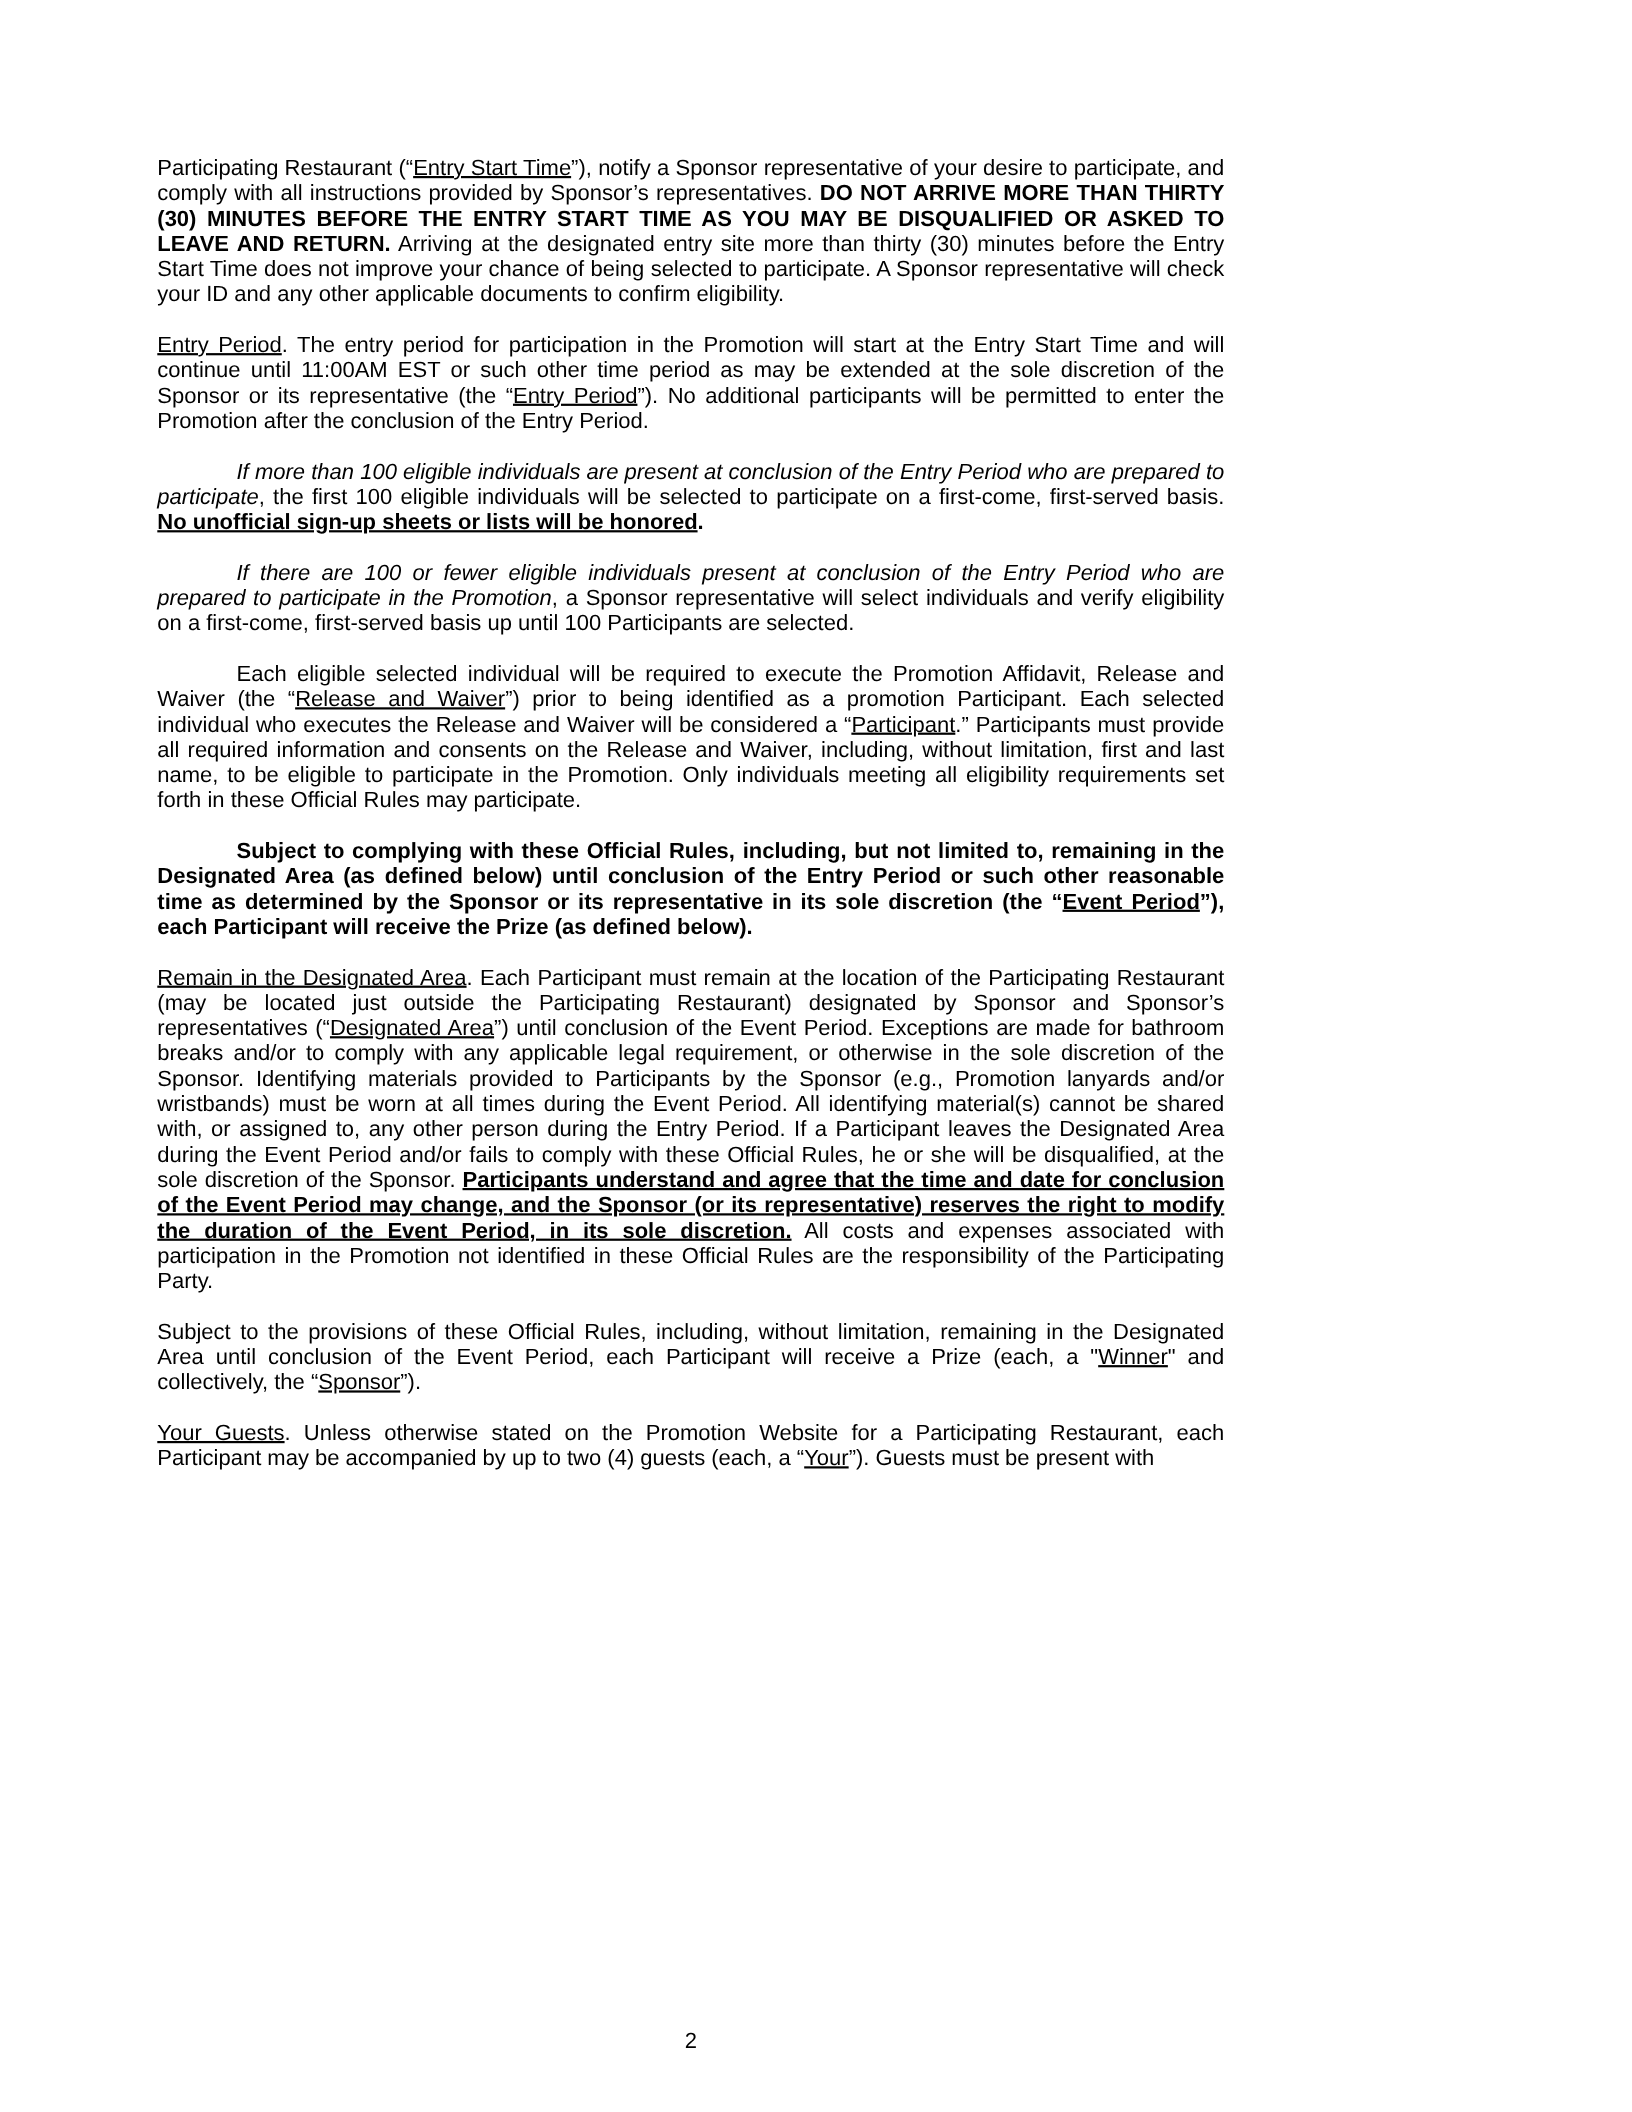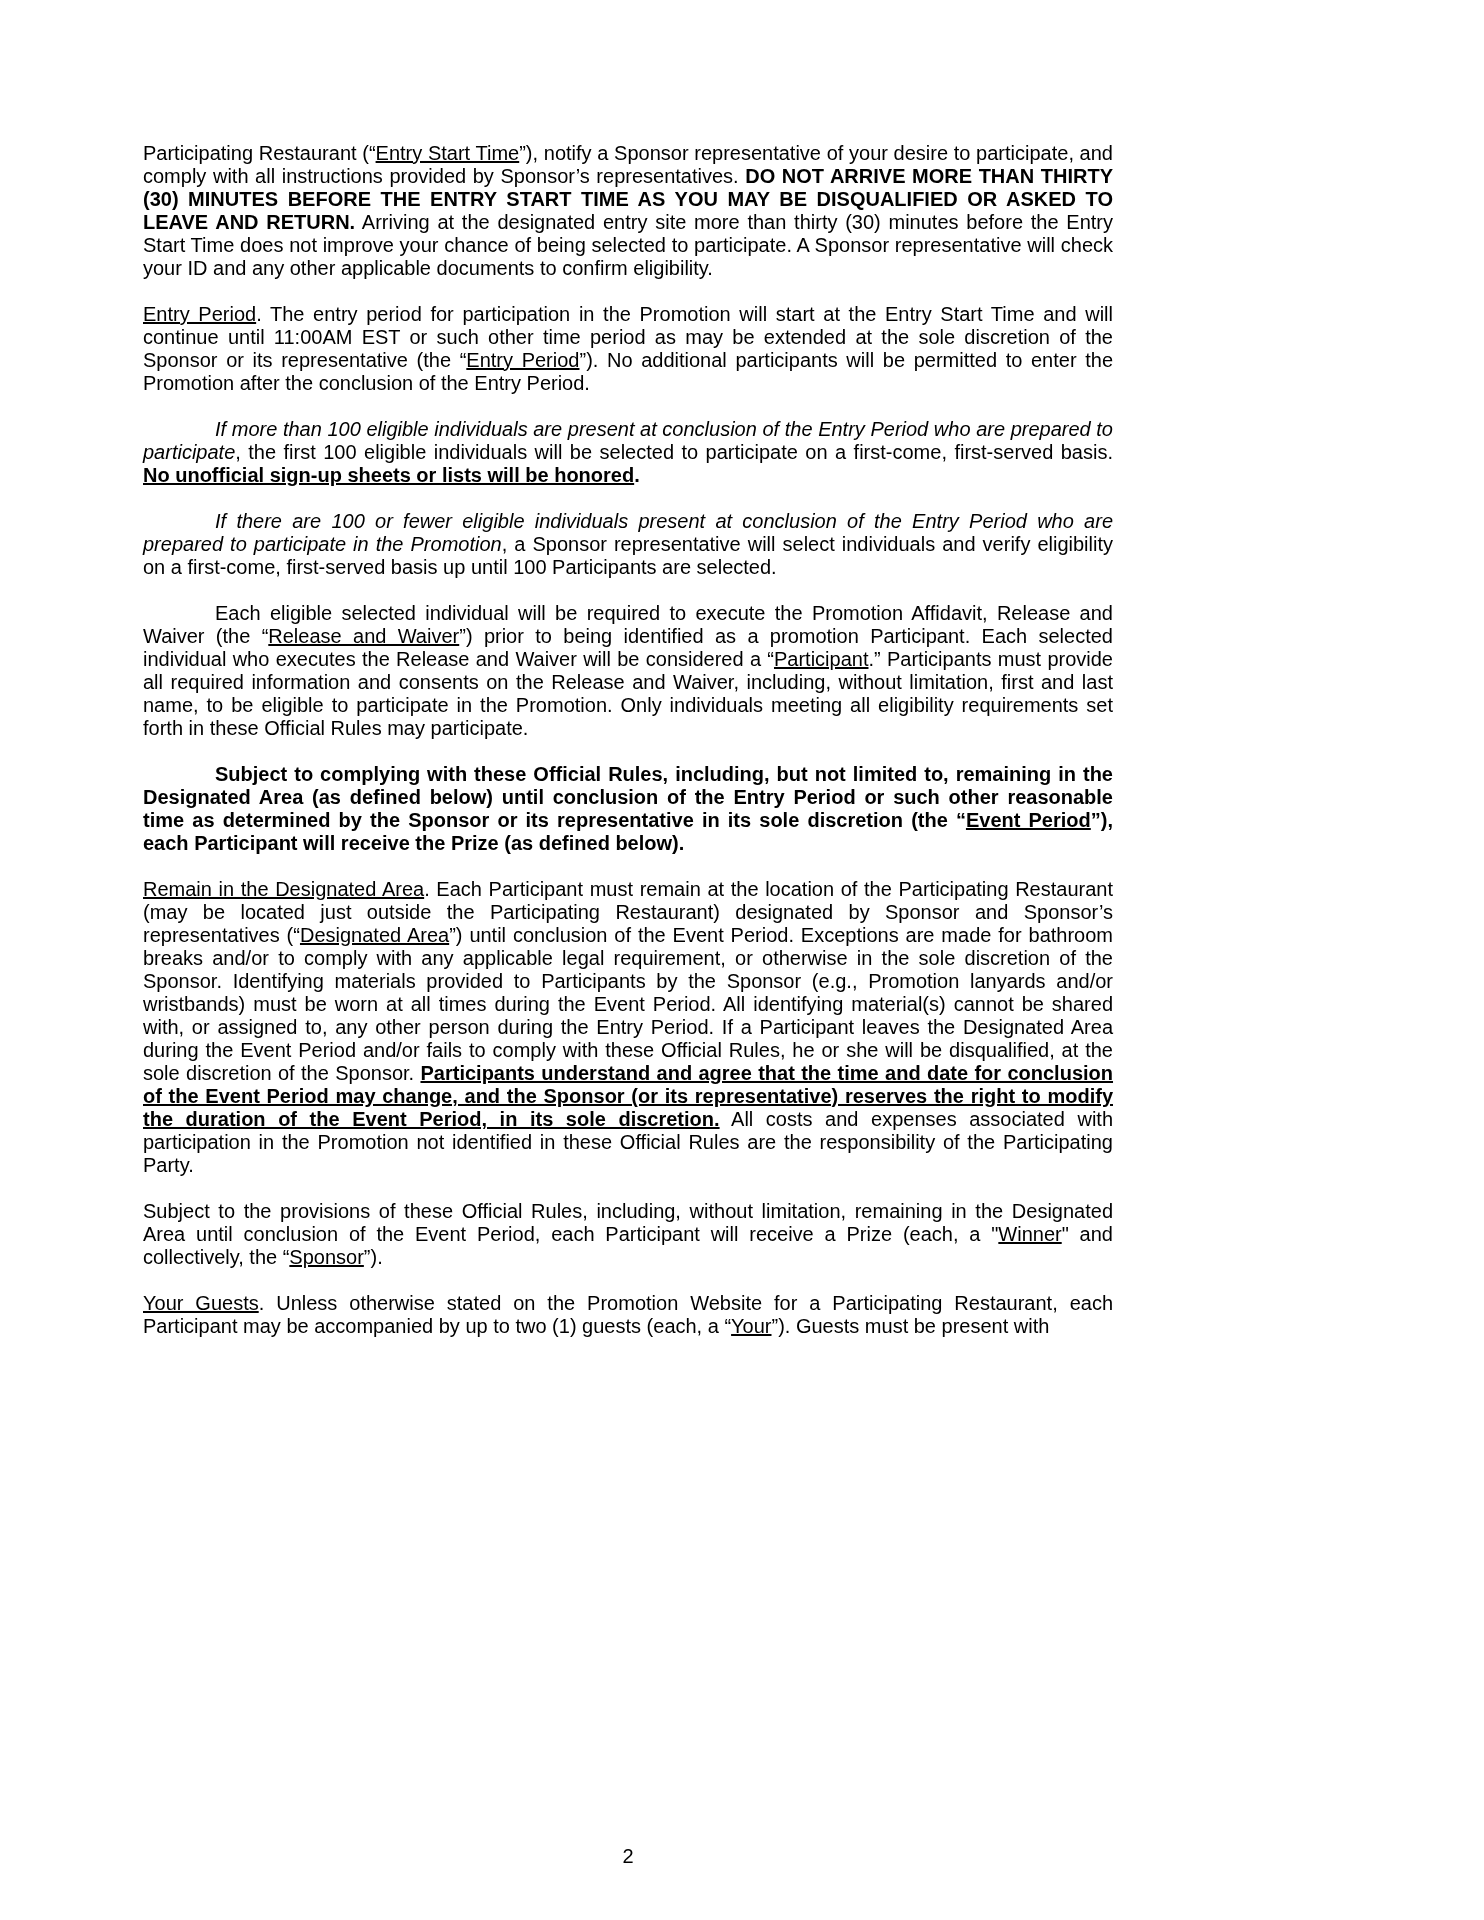--- a/index.html
+++ b/index.html
@@ -51,16 +51,16 @@
 <div class="page">
   <div class="content">
       <p class="para"><span>Participating Restaurant (“</span><span class="u">Entry Start Time</span><span>”), notify a Sponsor representative of your desire to participate, and comply with all instructions provided by Sponsor’s representatives. </span><span class="b">DO NOT ARRIVE MORE THAN THIRTY (30) MINUTES BEFORE THE ENTRY START TIME AS YOU MAY BE DISQUALIFIED OR ASKED TO LEAVE AND RETURN.</span><span> Arriving at the designated entry site more than thirty (30) minutes before the Entry Start Time does not improve your chance of being selected to participate. A Sponsor representative will check your ID and any other applicable documents to confirm eligibility.</span></p>
       <p class="para"><span class="u">Entry Period</span><span>. The entry period for participation in the Promotion will start at the Entry Start Time and will continue until 11:00AM EST or such other time period as may be extended at the sole discretion of the Sponsor or its representative (the “</span><span class="u">Entry Period</span><span>”). No additional participants will be permitted to enter the Promotion after the conclusion of the Entry Period.</span></p>
       <p class="para indent"><span class="i">If more than 100 eligible individuals are present at conclusion of the Entry Period who are prepared to participate</span><span>, the first 100 eligible individuals will be selected to participate on a first-come, first-served basis. </span><span class="b u">No unofficial sign-up sheets or lists will be honored</span><span class="b">.</span></p>
       <p class="para indent"><span class="i">If there are 100 or fewer eligible individuals present at conclusion of the Entry Period who are prepared to participate in the Promotion</span><span>, a Sponsor representative will select individuals and verify eligibility on a first-come, first-served basis up until 100 Participants are selected.</span></p>
       <p class="para indent"><span>Each eligible selected individual will be required to execute the Promotion Affidavit, Release and Waiver (the “</span><span class="u">Release and Waiver</span><span>”) prior to being identified as a promotion Participant. Each selected individual who executes the Release and Waiver will be considered a “</span><span class="u">Participant</span><span>.” Participants must provide all required information and consents on the Release and Waiver, including, without limitation, first and last name, to be eligible to participate in the Promotion. Only individuals meeting all eligibility requirements set forth in these Official Rules may participate.</span></p>
       <p class="para indent"><span class="b">Subject to complying with these Official Rules, including, but not limited to, remaining in the Designated Area (as defined below) until conclusion of the Entry Period or such other reasonable time as determined by the Sponsor or its representative in its sole discretion (the “</span><span class="b u">Event Period</span><span class="b">”), each Participant will receive the Prize (as defined below).</span></p>
       <p class="para"><span class="u">Remain in the Designated Area</span><span>. Each Participant must remain at the location of the Participating Restaurant (may be located just outside the Participating Restaurant) designated by Sponsor and Sponsor’s representatives (“</span><span class="u">Designated Area</span><span>”) until conclusion of the Event Period. Exceptions are made for bathroom breaks and/or to comply with any applicable legal requirement, or otherwise in the sole discretion of the Sponsor. Identifying materials provided to Participants by the Sponsor (e.g., Promotion lanyards and/or wristbands) must be worn at all times during the Event Period. All identifying material(s) cannot be shared with, or assigned to, any other person during the Entry Period. If a Participant leaves the Designated Area during the Event Period and/or fails to comply with these Official Rules, he or she will be disqualified, at the sole discretion of the Sponsor. </span><span class="b u">Participants understand and agree that the time and date for conclusion of the Event Period may change, and the Sponsor (or its representative) reserves the right to modify the duration of the Event Period, in its sole discretion.</span><span> All costs and expenses associated with participation in the Promotion not identified in these Official Rules are the responsibility of the Participating Party.</span></p>
       <p class="para"><span>Subject to the provisions of these Official Rules, including, without limitation, remaining in the Designated Area until conclusion of the Event Period, each Participant will receive a Prize (each, a "</span><span class="u">Winner</span><span>" and collectively, the “</span><span class="u">Sponsor</span><span>”).</span></p>
-      <p class="para"><span class="u">Your Guests</span><span>. Unless otherwise stated on the Promotion Website for a Participating Restaurant, each Participant may be accompanied by up to two (1) guests (each, a “</span><span class="u">Your</span><span>”). Guests must be present with</span></p>
+      <p class="para"><span class="u">Your Guests</span><span>. Unless otherwise stated on the Promotion Website for a Participating Restaurant, each Participant may be accompanied by up to two (4) guests (each, a “</span><span class="u">Your</span><span>”). Guests must be present with</span></p>
     </div>
   <div class="footer">2</div>
 </div>
 
 </body></html>

